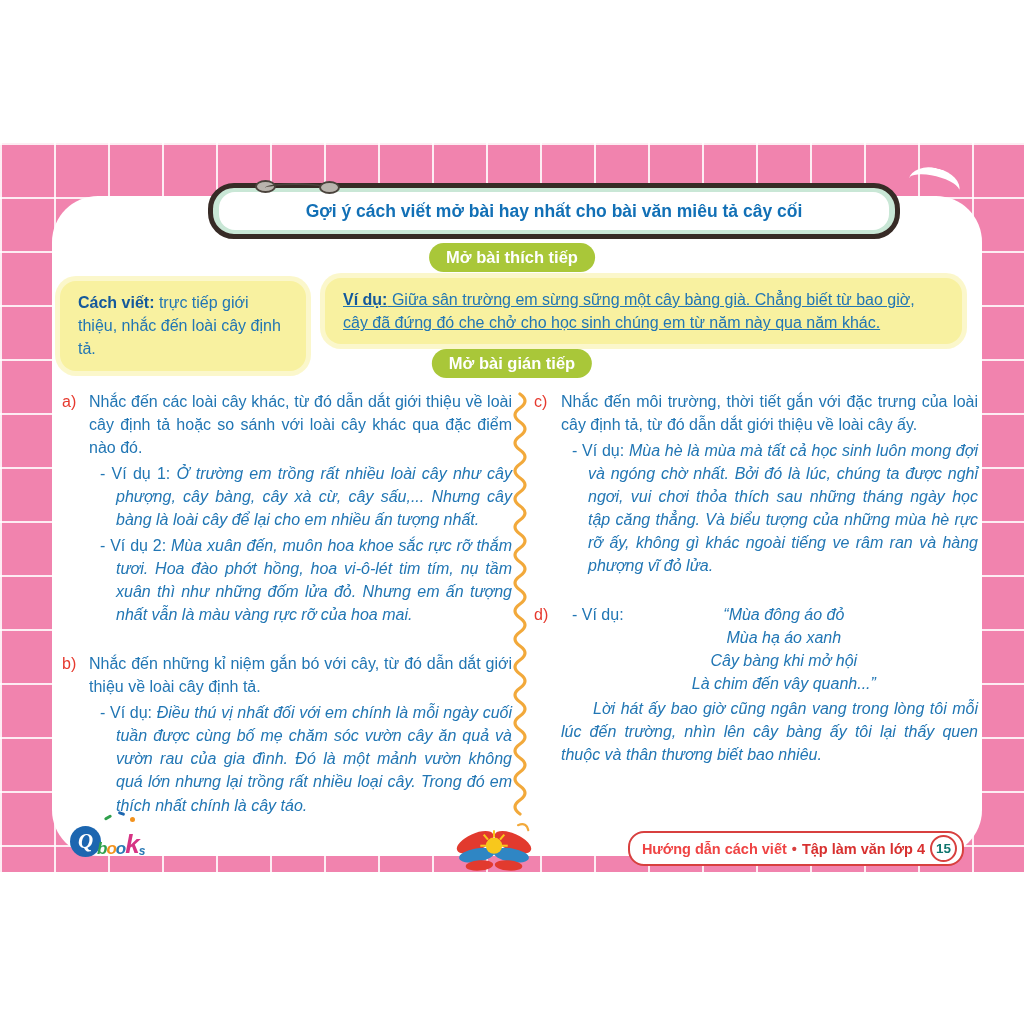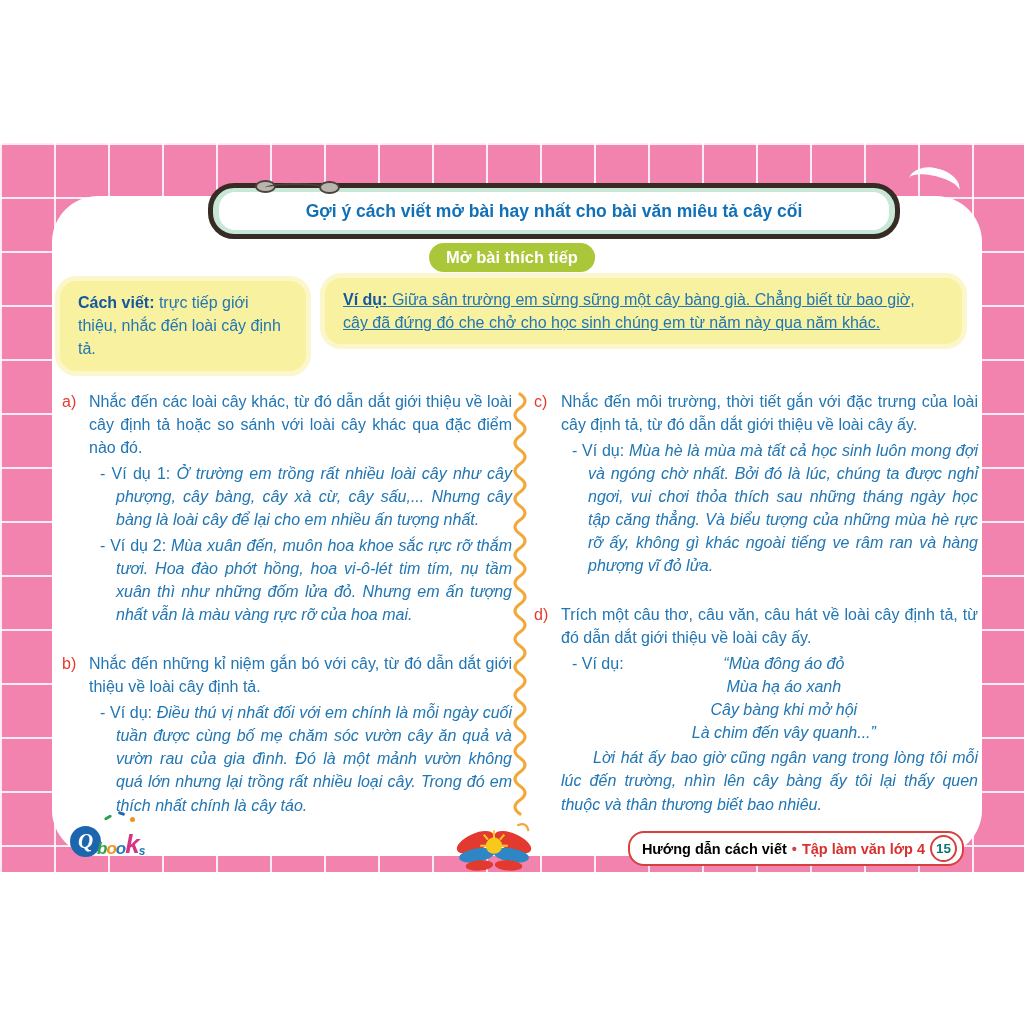--- a/index.html
+++ b/index.html
@@ -81,21 +81,21 @@
   .sparkle{position:absolute;border-radius:2px;}
   .sp1{left:34px;top:-10px;width:8px;height:3px;background:#2fa04c;transform:rotate(-30deg);}
   .sp2{left:48px;top:-14px;width:7px;height:3px;background:#1c66b0;transform:rotate(20deg);}
   .sp3{left:60px;top:-9px;width:5px;height:5px;background:#f2921d;border-radius:50%;}
 
   .butterfly{position:absolute;left:450px;top:820px;}
 
   .footer-pill{position:absolute;right:60px;top:831px;display:flex;align-items:center;gap:5px;
         background:#ffffff;border:2px solid #d8403f;border-radius:16px;padding:2px 5px 2px 12px;
         font-size:14.5px;font-weight:bold;white-space:nowrap;}
-  .footer-section{color:#000000;}
+  .footer-section{color:#ef4444;}
   .footer-bullet{color:#d8403f;}
   .footer-book{color:#d8302f;}
   .page-circle{width:23px;height:23px;border-radius:50%;border:2px solid #d8403f;color:#0f766e;
         display:flex;align-items:center;justify-content:center;font-size:13.5px;background:#fff;}
 </style>
 </head>
 <body>
 
 <div class="stage">
 
@@ -115,20 +115,21 @@
       <span class="banner-title">Gợi ý cách viết mở bài hay nhất cho bài văn miêu tả cây cối</span>
     </div>
   </div>
 
   <div class="badge badge1">Mở bài thích tiếp</div>
 
   <div class="ybox ybox-left"><b>Cách viết:</b><span> trực tiếp giới thiệu, nhắc đến loài cây định tả.</span></div>
 
   <div class="ybox ybox-right"><b>Ví dụ:</b><span> Giữa sân trường em sừng sững một cây bàng già. Chẳng biết từ bao giờ, cây đã đứng đó che chở cho học sinh chúng em từ năm này qua năm khác.</span></div>
 
+  <div class="badge badge2">Mở bài gián tiếp</div>
 
   <div class="col col-left">
     <div class="item">
       <span class="letter">a)</span>
       <p class="itext">Nhắc đến các loài cây khác, từ đó dẫn dắt giới thiệu về loài cây định tả hoặc so sánh với loài cây khác qua đặc điểm nào đó.</p>
       <p class="example"><span>- Ví dụ 1: </span><span class="extext">Ở trường em trồng rất nhiều loài cây như cây phượng, cây bàng, cây xà cừ, cây sấu,... Nhưng cây bàng là loài cây để lại cho em nhiều ấn tượng nhất.</span></p>
       <p class="example"><span>- Ví dụ 2: </span><span class="extext">Mùa xuân đến, muôn hoa khoe sắc rực rỡ thắm tươi. Hoa đào phớt hồng, hoa vi-ô-lét tim tím, nụ tầm xuân thì như những đốm lửa đỏ. Nhưng em ấn tượng nhất vẫn là màu vàng rực rỡ của hoa mai.</span></p>
     </div>
     <div class="item">
       <span class="letter">b)</span>
@@ -142,21 +143,20 @@
   </svg>
 
   <div class="col col-right">
     <div class="item">
       <span class="letter">c)</span>
       <p class="itext">Nhắc đến môi trường, thời tiết gắn với đặc trưng của loài cây định tả, từ đó dẫn dắt giới thiệu về loài cây ấy.</p>
       <p class="example"><span>- Ví dụ: </span><span class="extext">Mùa hè là mùa mà tất cả học sinh luôn mong đợi và ngóng chờ nhất. Bởi đó là lúc, chúng ta được nghỉ ngơi, vui chơi thỏa thích sau những tháng ngày học tập căng thẳng. Và biểu tượng của những mùa hè rực rỡ ấy, không gì khác ngoài tiếng ve râm ran và hàng phượng vĩ đỏ lửa.</span></p>
     </div>
     <div class="item">
       <span class="letter">d)</span>
-      <p class="itext">Trích một câu thơ, câu văn, câu hát về loài cây định tả, từ đó dẫn dắt giới thiệu về loài cây ấy.</p>
       <div class="poem-row">
         <span class="poem-label">-   Ví dụ:</span>
         <div class="poem">
           <div>“Mùa đông áo đỏ</div>
           <div>Mùa hạ áo xanh</div>
           <div>Cây bàng khi mở hội</div>
           <div>Là chim đến vây quanh...”</div>
         </div>
       </div>
       <p class="closing">Lời hát ấy bao giờ cũng ngân vang trong lòng tôi mỗi lúc đến trường, nhìn lên cây bàng ấy tôi lại thấy quen thuộc và thân thương biết bao nhiêu.</p>

